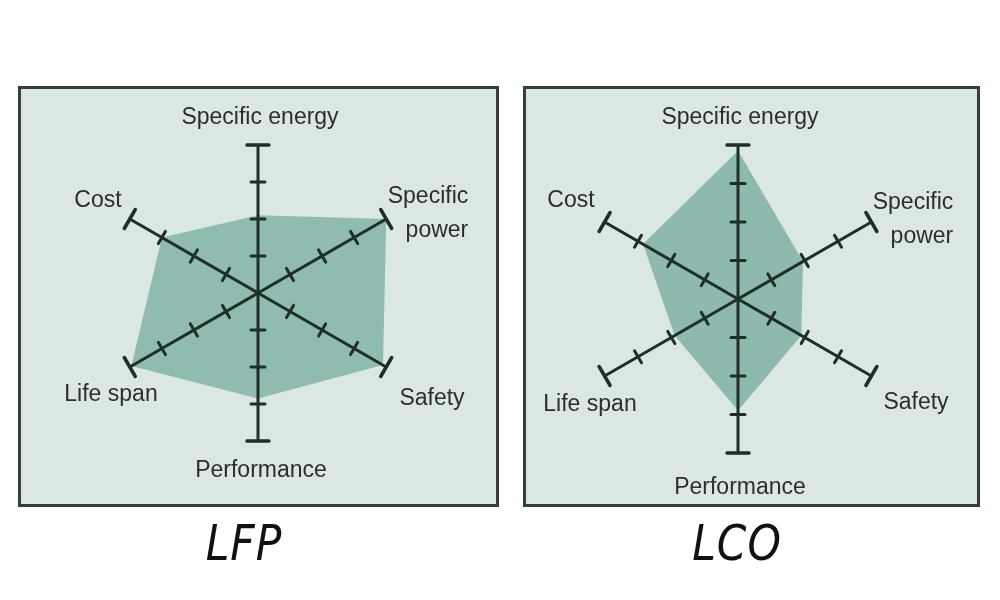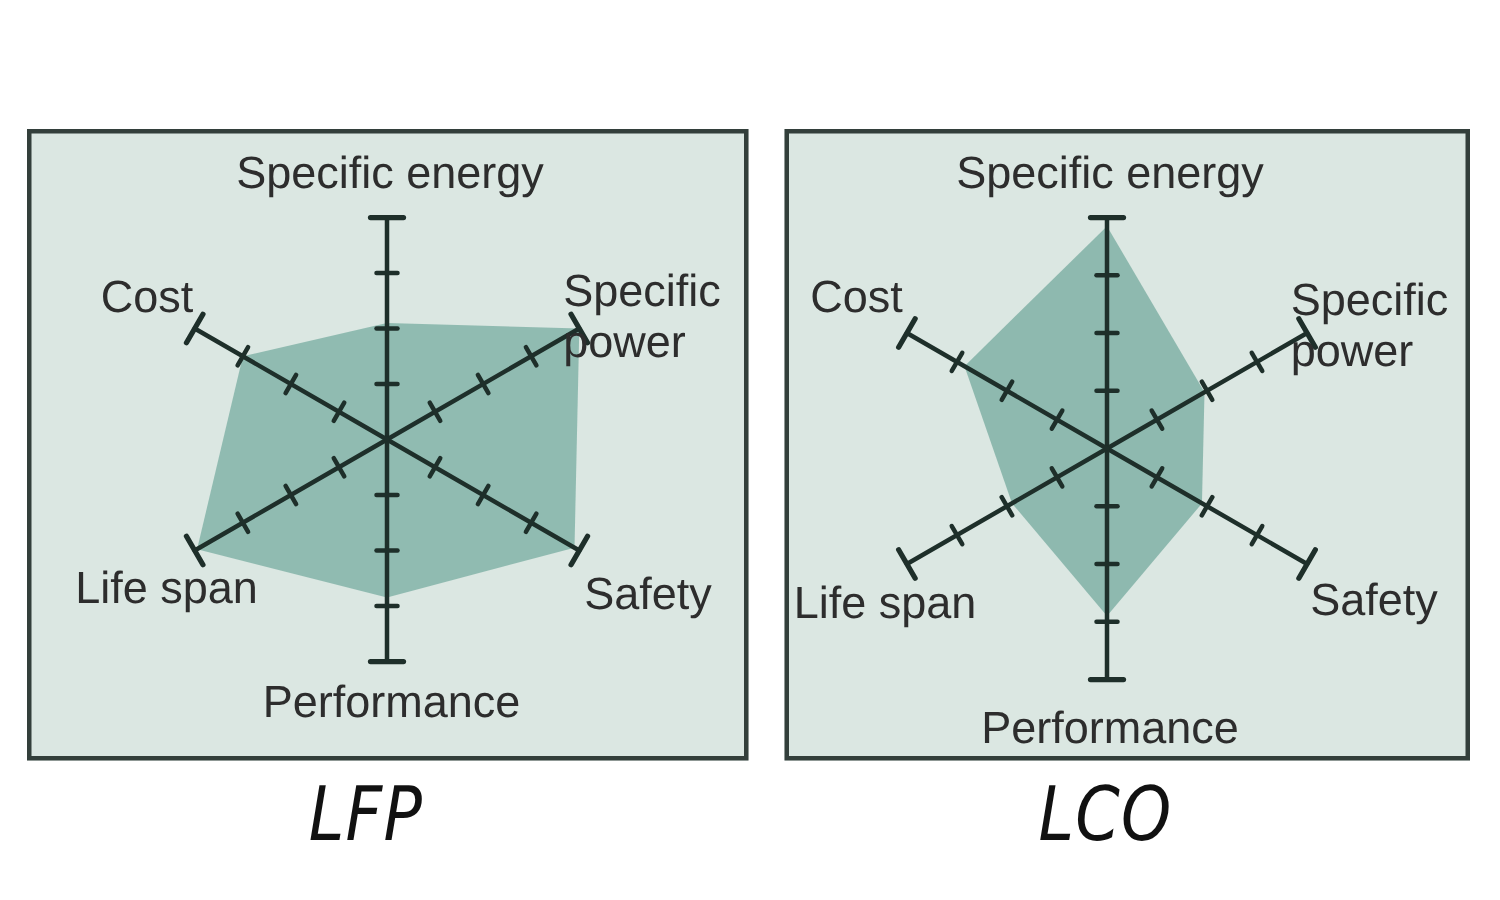--- a/index.html
+++ b/index.html
@@ -14,24 +14,24 @@
   .panel {
     position: absolute;
     background: var(--panel_bg, #dbe7e2);
     border: 3px solid var(--panel_border, #333f3b);
   }
   .panel svg { position: absolute; left: 0; top: 0; }
   .axis-label {
     position: absolute;
     transform: translate(-50%, -50%);
     color: var(--label_text, #2d2d2d);
-    font-size: 30px;
+    font-size: 23px;
     line-height: 1.0;
     white-space: nowrap;
-    text-align: left;
+    text-align: right;
   }
   .axis-label.two-line { line-height: 34px; }
   .axis-label span { display: block; }
   .caption {
     position: absolute;
     transform: translate(-50%, -50%) scaleX(0.85);
     color: var(--caption_text, #111111);
     font-family: "DejaVu Sans", sans-serif;
     font-style: italic;
     font-size: 50px;

